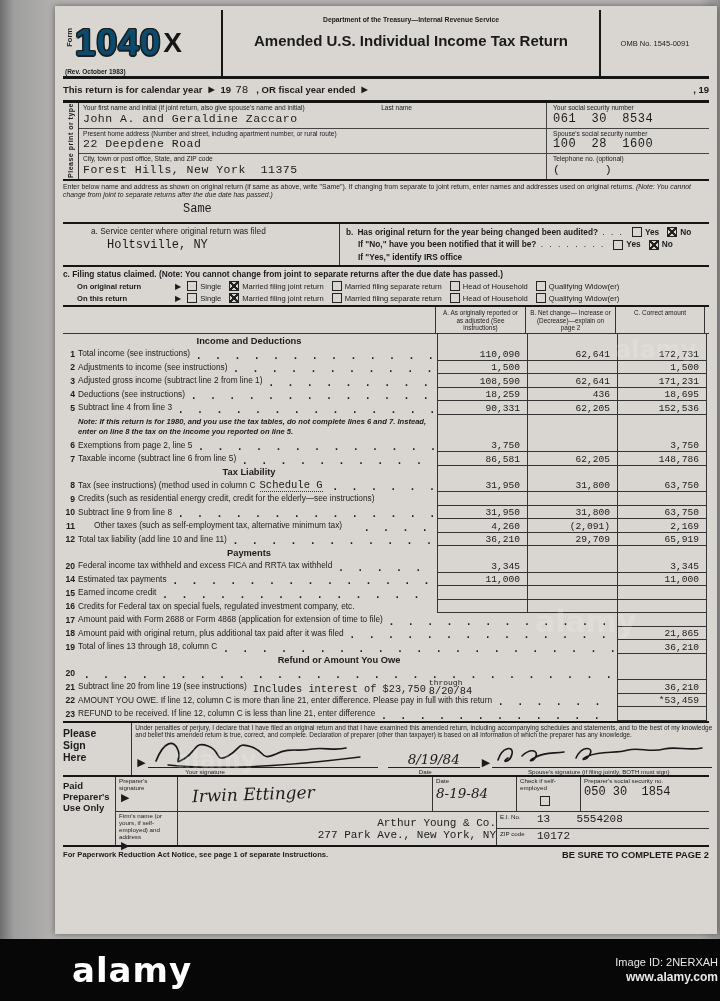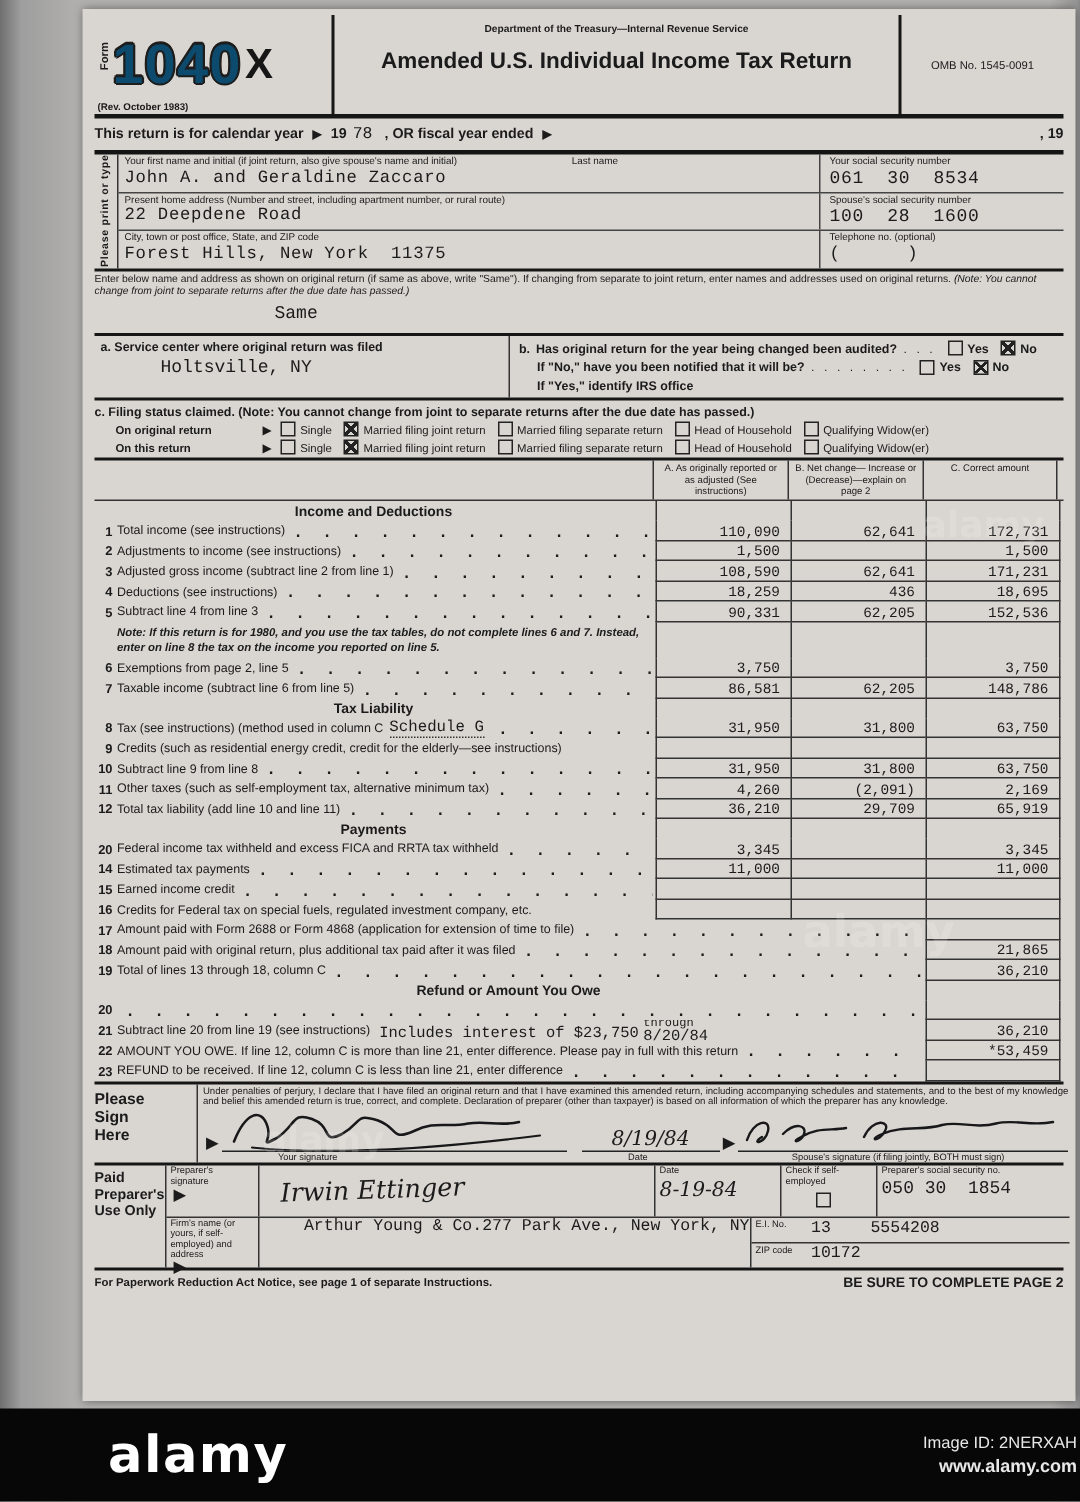--- a/index.html
+++ b/index.html
@@ -44,21 +44,21 @@
   .ssn{font-size:12px;}
 
   
   .orig{margin:2px 8px 0 8px;border-bottom:2px solid #161616;padding-bottom:4px;}
   .orig p{margin:0;font-size:6.9px;line-height:8.2px;}
   .orig .same{margin:3px 0 2px 120px;font-size:12px;}
 
   
   .ab{display:flex;margin:0 8px;border-bottom:2px solid #161616;}
   .ab-a{width:268px;border-right:1px solid #333;padding:2px 4px;}
-  .ab-a .lead-lab{font-size:8.3px;font-weight:bold;}
+  .ab-a .lead-lab{font-size:8.3px;font-weight:normal;margin-left:24px;}
   .ab-a .svc{margin:2px 0 2px 40px;font-size:12px;}
   .ab-b{flex:1;padding:2px 6px;}
   .ab-line{display:flex;align-items:center;font-size:8.3px;font-weight:bold;line-height:12.5px;}
   .dots{flex:0 0 auto;overflow:hidden;white-space:nowrap;letter-spacing:2px;font-weight:normal;}
   .lead{flex:1;overflow:hidden;white-space:nowrap;letter-spacing:2px;font-weight:normal;}
   .cb{width:8px;height:8px;border:1.2px solid #222;display:inline-block;margin:0 3px 0 8px;flex:0 0 auto;background:#d9d6d1;}
   .cb.checked{background-image:linear-gradient(45deg,transparent 40%,#222 40%,#222 60%,transparent 60%),linear-gradient(-45deg,transparent 40%,#222 40%,#222 60%,transparent 60%);}
 
   
   .cblk{margin:0 8px;border-bottom:2px solid #161616;padding:2px 0 2px 0;}
@@ -429,21 +429,21 @@
           <div class="t-descflex" style="width: 372px; flex: 0 0 auto;">
             <span class="t-num">10</span>
             <span class="t-lab">Subtract line 9 from line 8</span>
             <span class="lead">&nbsp;. &nbsp;. &nbsp;. &nbsp;. &nbsp;. &nbsp;. &nbsp;. &nbsp;. &nbsp;. &nbsp;. &nbsp;. &nbsp;. &nbsp;. &nbsp;. &nbsp;. &nbsp;. &nbsp;. &nbsp;. &nbsp;. &nbsp;. &nbsp;. &nbsp;. &nbsp;. &nbsp;. &nbsp;. &nbsp;. &nbsp;. &nbsp;. &nbsp;. &nbsp;. &nbsp;. &nbsp;. &nbsp;. &nbsp;. &nbsp;. &nbsp;. &nbsp;. &nbsp;. &nbsp;. &nbsp;. &nbsp;. &nbsp;. &nbsp;. &nbsp;. &nbsp;. &nbsp;. &nbsp;. &nbsp;. &nbsp;. &nbsp;. &nbsp;. &nbsp;. &nbsp;. &nbsp;. &nbsp;. &nbsp;. &nbsp;. &nbsp;. &nbsp;. &nbsp;. &nbsp;. &nbsp;. &nbsp;. &nbsp;. &nbsp;. &nbsp;. &nbsp;. &nbsp;. &nbsp;. &nbsp;. </span>
           </div>
           <div class="t-cell">31,950</div>
           <div class="t-cell">31,800</div>
           <div class="t-cell last">63,750</div>
         </div>
         <div class="t-row vals" style="height: 13.5px;">
-          <div class="t-descflex" style="width: 372px; flex: 0 0 auto;">
+          <div class="t-descflex" style="width: 372px; flex: 0 0 auto; gap: 16px;">
             <span class="t-num">11</span>
             <span class="t-lab">Other taxes (such as self-employment tax, alternative minimum tax)</span>
             <span class="lead">&nbsp;. &nbsp;. &nbsp;. &nbsp;. &nbsp;. &nbsp;. &nbsp;. &nbsp;. &nbsp;. &nbsp;. &nbsp;. &nbsp;. &nbsp;. &nbsp;. &nbsp;. &nbsp;. &nbsp;. &nbsp;. &nbsp;. &nbsp;. &nbsp;. &nbsp;. &nbsp;. &nbsp;. &nbsp;. &nbsp;. &nbsp;. &nbsp;. &nbsp;. &nbsp;. &nbsp;. &nbsp;. &nbsp;. &nbsp;. &nbsp;. &nbsp;. &nbsp;. &nbsp;. &nbsp;. &nbsp;. &nbsp;. &nbsp;. &nbsp;. &nbsp;. &nbsp;. &nbsp;. &nbsp;. &nbsp;. &nbsp;. &nbsp;. &nbsp;. &nbsp;. &nbsp;. &nbsp;. &nbsp;. &nbsp;. &nbsp;. &nbsp;. &nbsp;. &nbsp;. &nbsp;. &nbsp;. &nbsp;. &nbsp;. &nbsp;. &nbsp;. &nbsp;. &nbsp;. &nbsp;. &nbsp;. </span>
           </div>
           <div class="t-cell">4,260</div>
           <div class="t-cell">(2,091)</div>
           <div class="t-cell last">2,169</div>
         </div>
         <div class="t-row vals" style="height: 13.5px;">
           <div class="t-descflex" style="width: 372px; flex: 0 0 auto;">
@@ -619,21 +619,21 @@
         <div class="p-cell p-ssn" style="border-right:none">
           <div class="p-lab">Preparer's social security no.</div>
           <div class="p-val" style="font-size:12px">050 30  1854</div>
         </div>
       </div>
       <div class="prep-row" style="height:33px">
         <div class="p-cell" style="width:62px">
           <div class="p-lab">Firm's name (or yours, if self-employed) and address</div>
           <div class="ptr">▶</div>
         </div>
-        <div class="p-sig" style="flex-direction:row;align-items:flex-start;justify-content:center;padding-left:30px">
+        <div class="p-sig" style="flex-direction:column;align-items:flex-end;justify-content:center;padding-left:30px">
           <div class="p-val">Arthur Young &amp; Co.</div>
           <div class="p-val">277 Park Ave., New York, NY</div>
         </div>
         <div style="width:212px;display:flex;flex-direction:column">
           <div style="flex:1;display:flex;border-bottom:1px solid #333">
             <div class="p-lab" style="width:34px;padding:2px 3px">E.I. No.</div>
             <div class="p-val" style="padding-top:1px">13    5554208</div>
           </div>
           <div style="flex:1;display:flex">
             <div class="p-lab" style="width:34px;padding:2px 3px">ZIP code</div>

